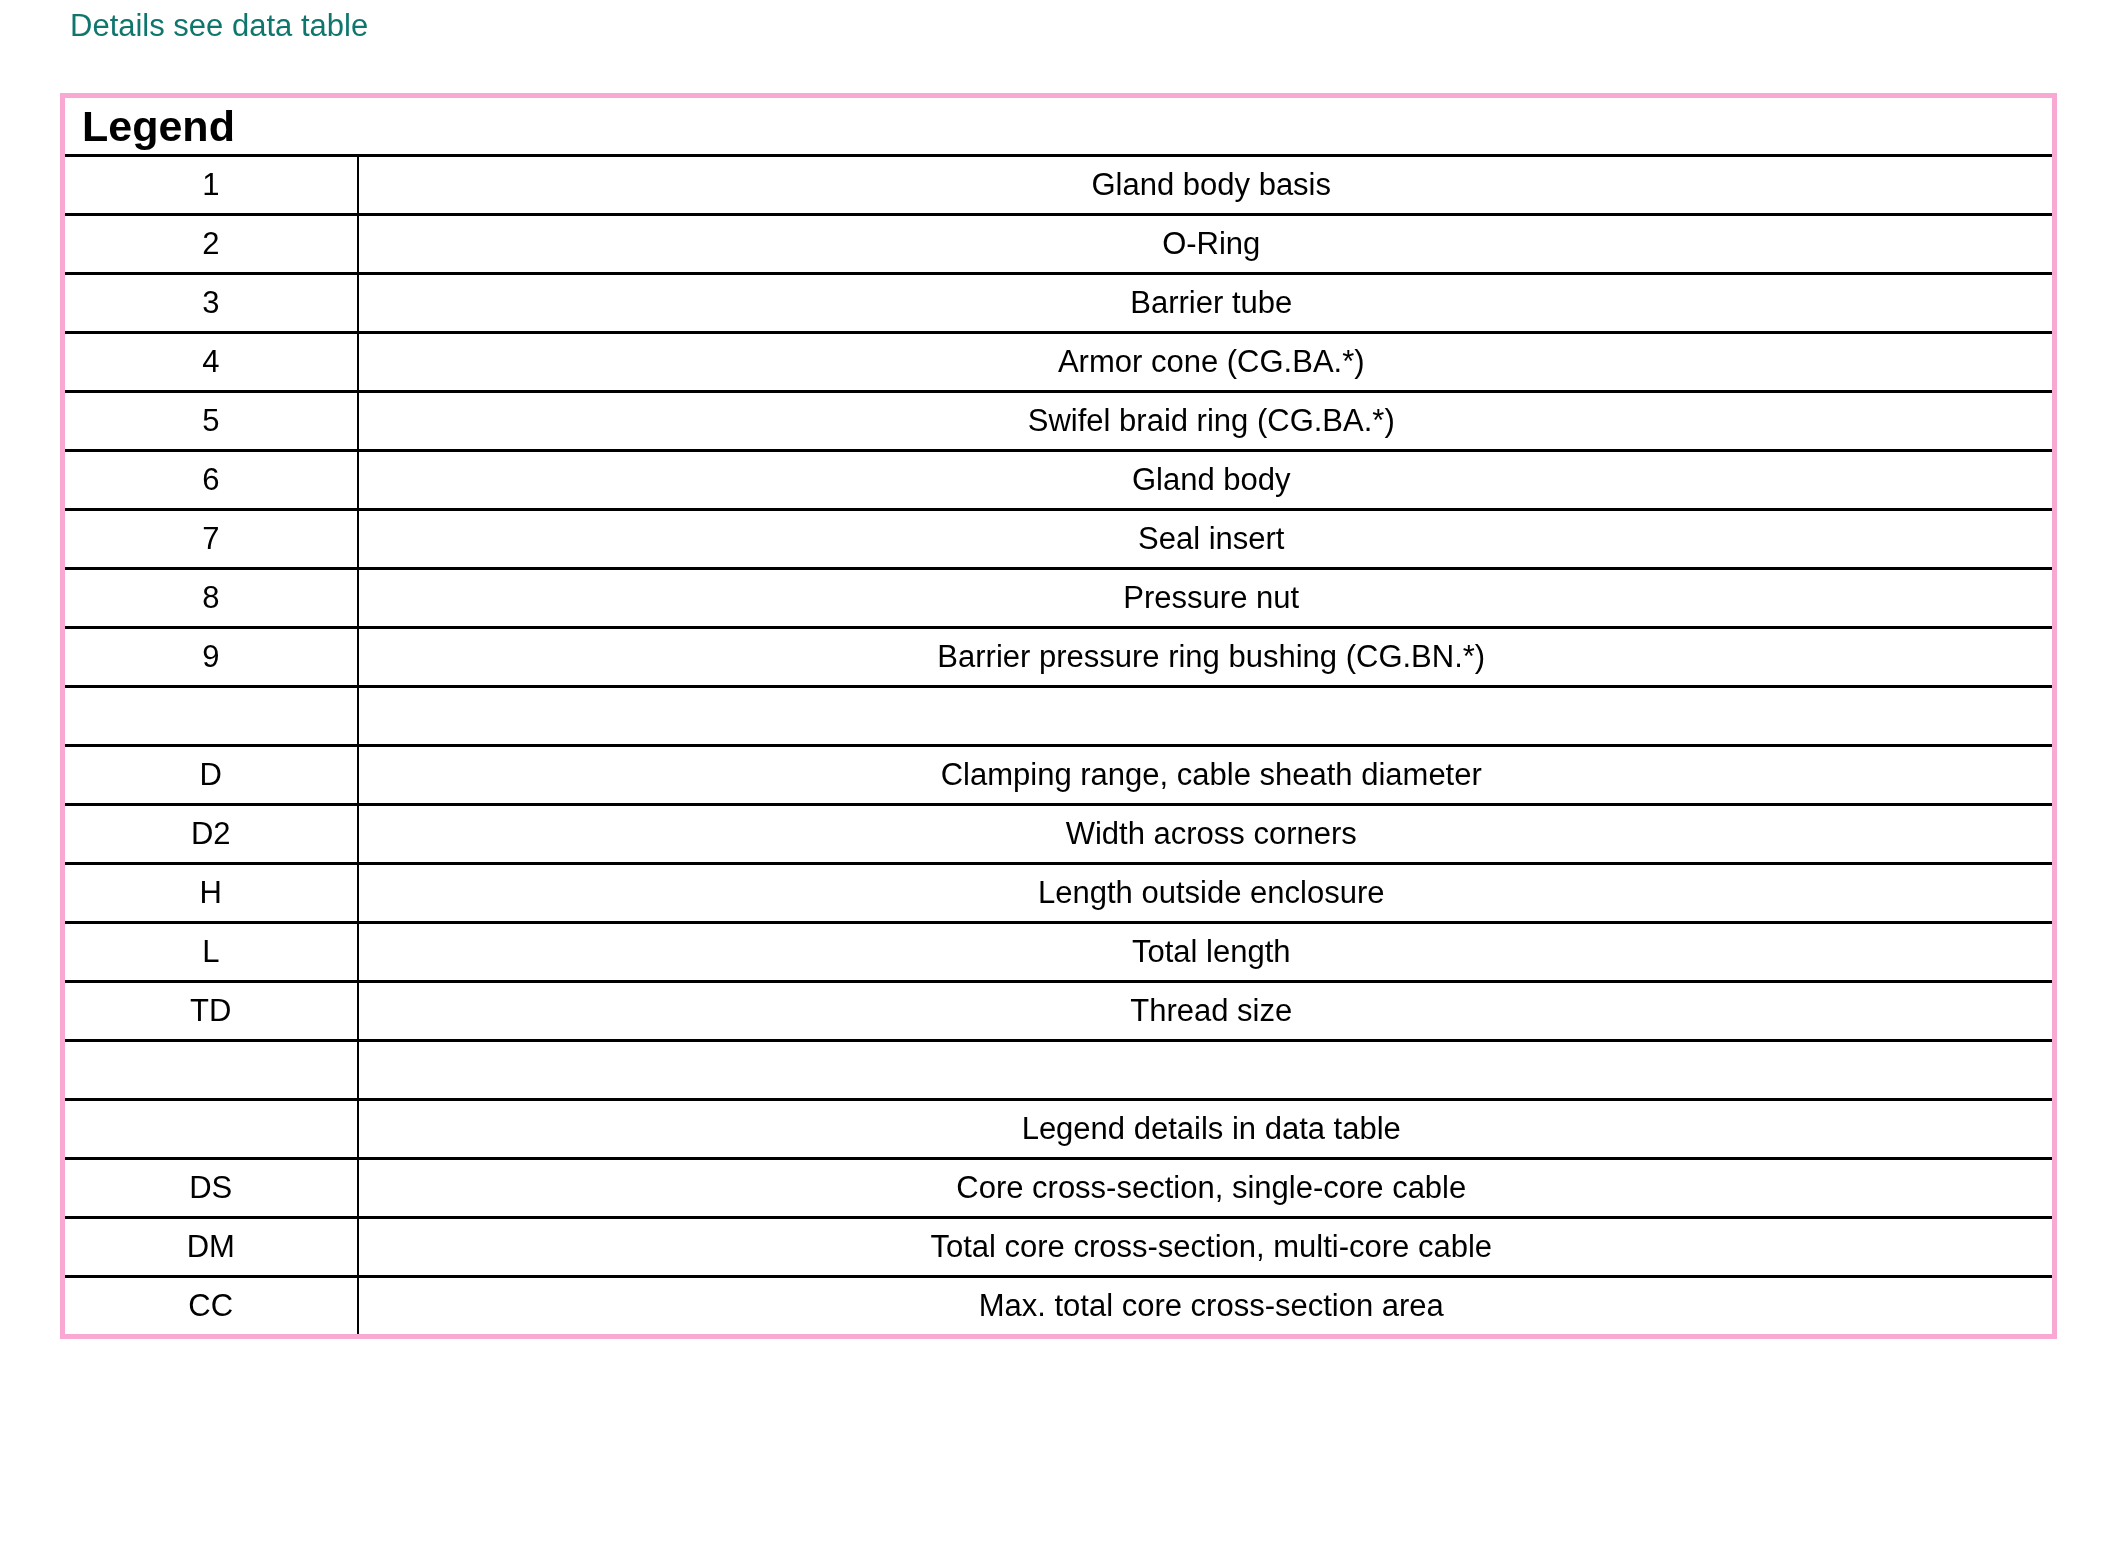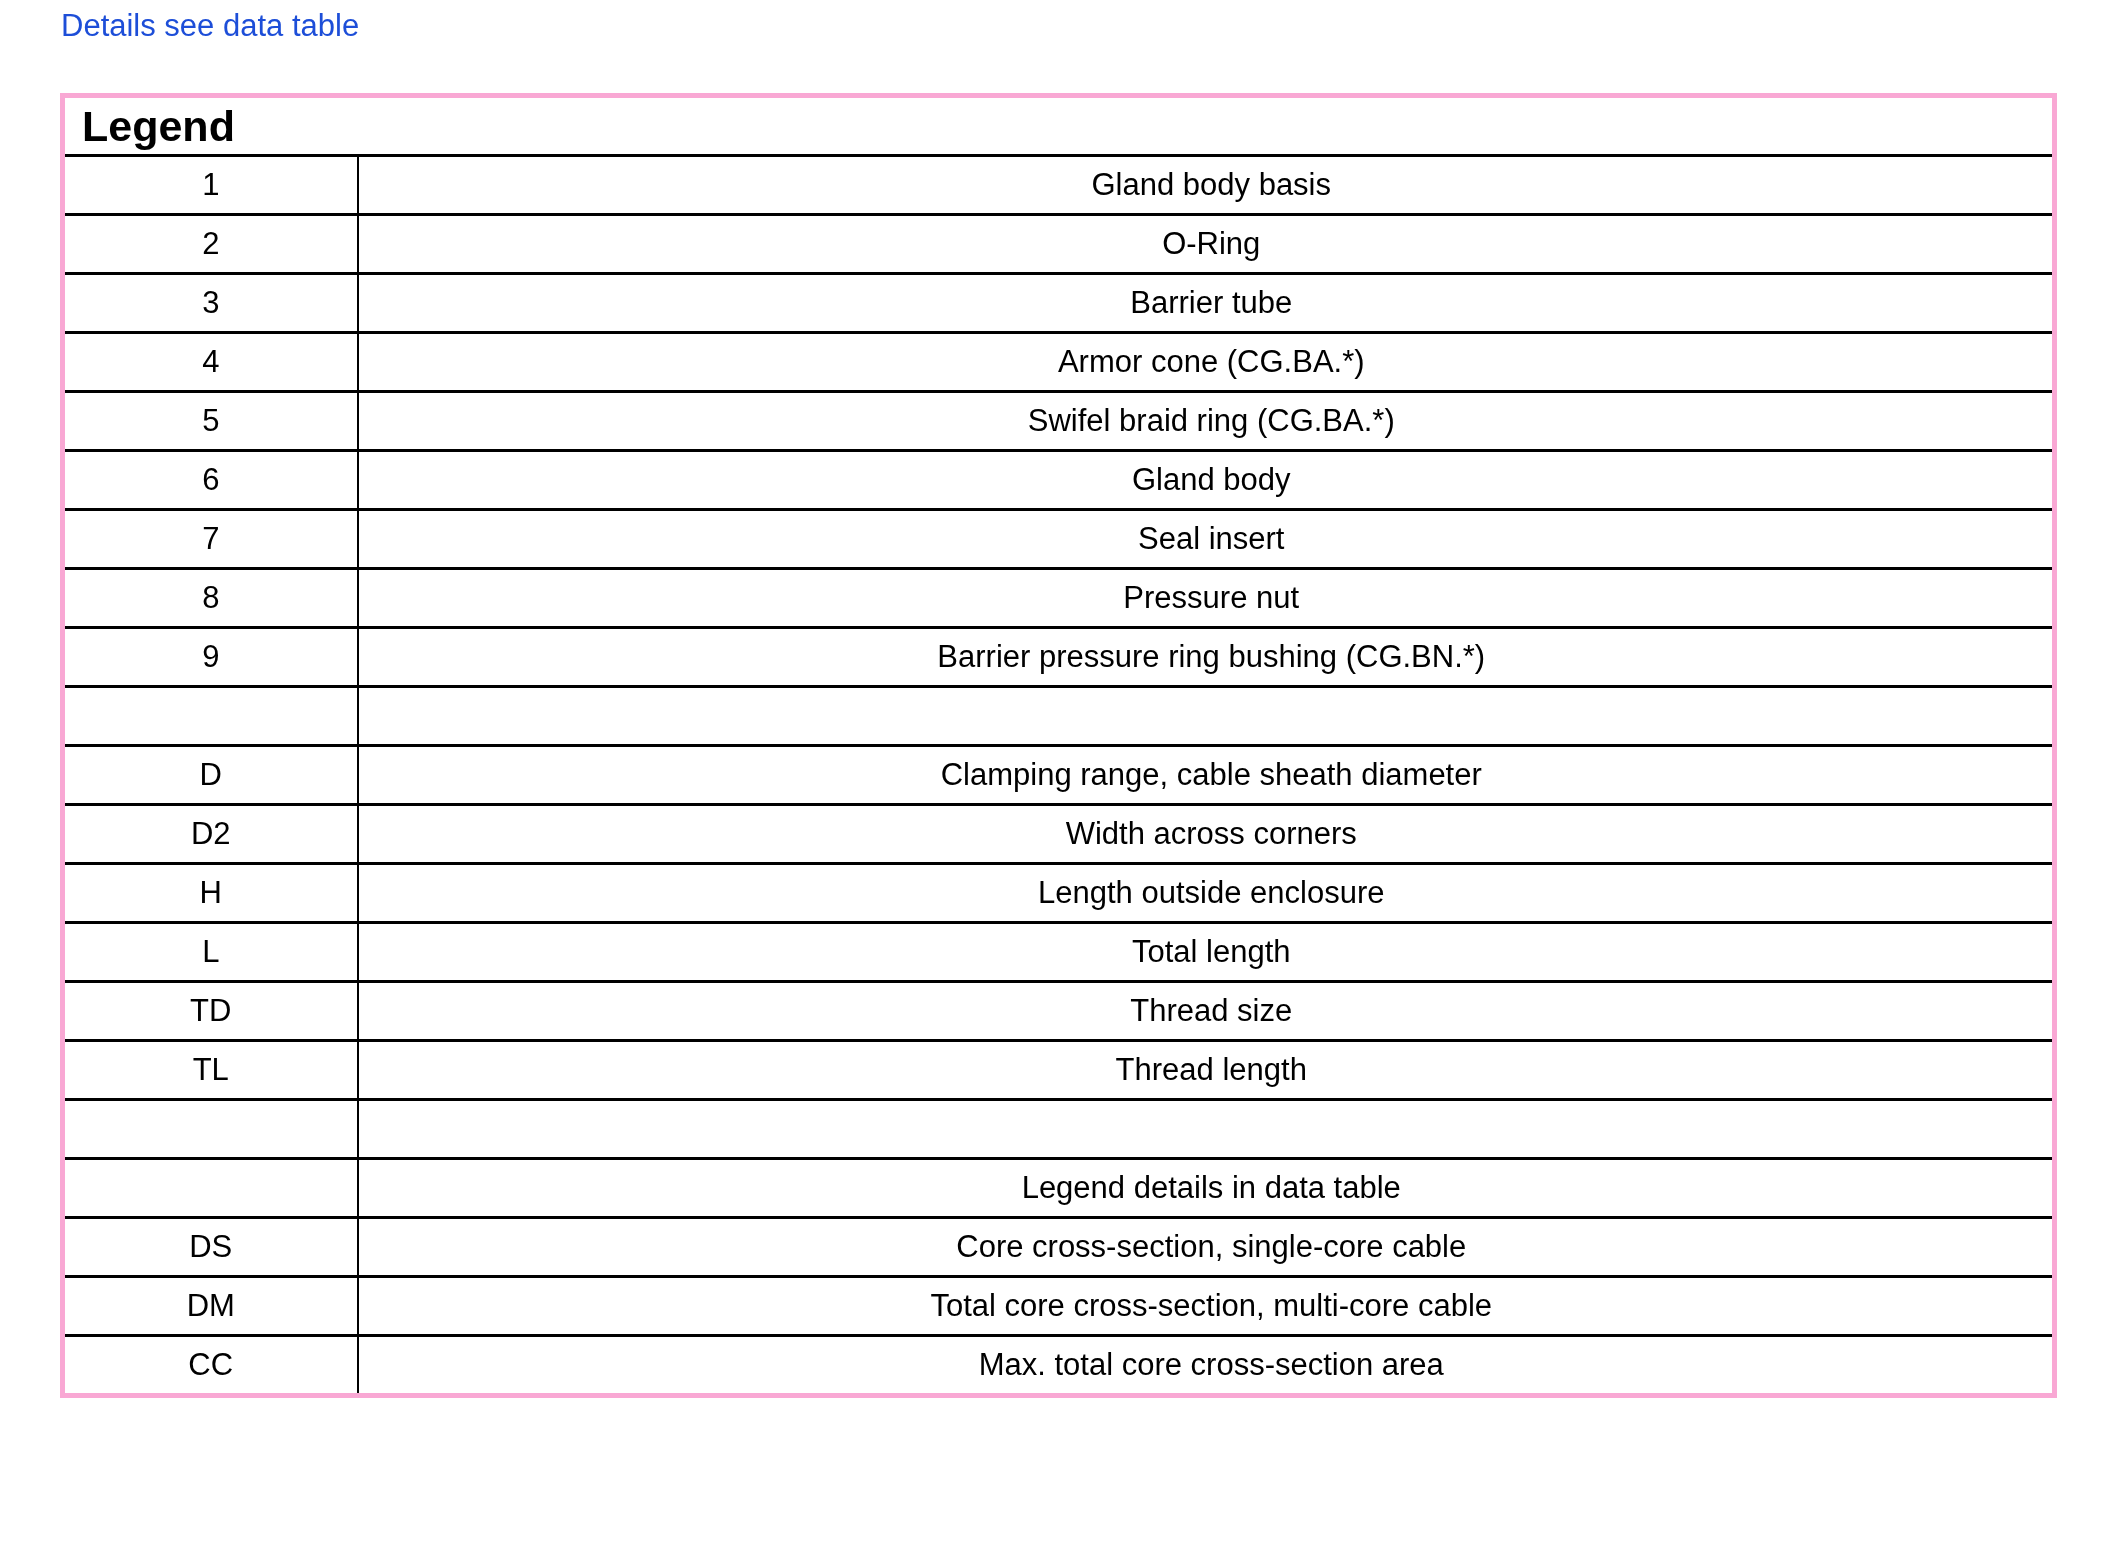--- a/index.html
+++ b/index.html
@@ -11,25 +11,25 @@
   }
   .page {
     position: relative;
     width: 2126px;
     height: 1547px;
     background: #ffffff;
     overflow: hidden;
   }
   .note {
     position: absolute;
-    left: 61px;
+    left: 70px;
     top: 8px;
     font-size: 31px;
     line-height: 36px;
-    color: #1d4ed8;
+    color: #0f766e;
     white-space: nowrap;
   }
   table.legend-table {
     position: absolute;
     left: 60px;
     top: 93px;
     width: 1997px;
     table-layout: fixed;
     border-collapse: collapse;
     border: 5px solid #f9a8d4;
@@ -133,24 +133,20 @@
         </tr>
         <tr>
           <td class="key">L</td>
           <td class="label">Total length</td>
         </tr>
         <tr>
           <td class="key">TD</td>
           <td class="label">Thread size</td>
         </tr>
         <tr>
-          <td class="key">TL</td>
-          <td class="label">Thread length</td>
-        </tr>
-        <tr>
           <td class="key"></td>
           <td class="label"></td>
         </tr>
         <tr>
           <td class="key"></td>
           <td class="label">Legend details in data table</td>
         </tr>
         <tr>
           <td class="key">DS</td>
           <td class="label">Core cross-section, single-core cable</td>

